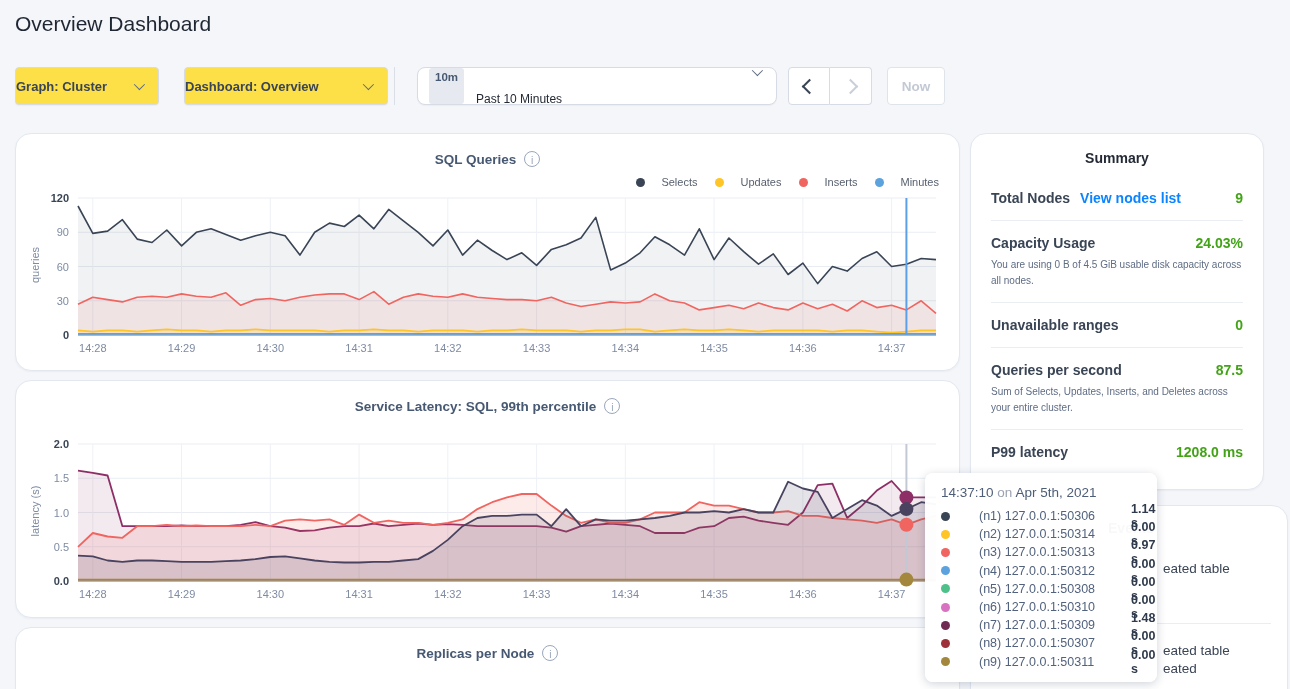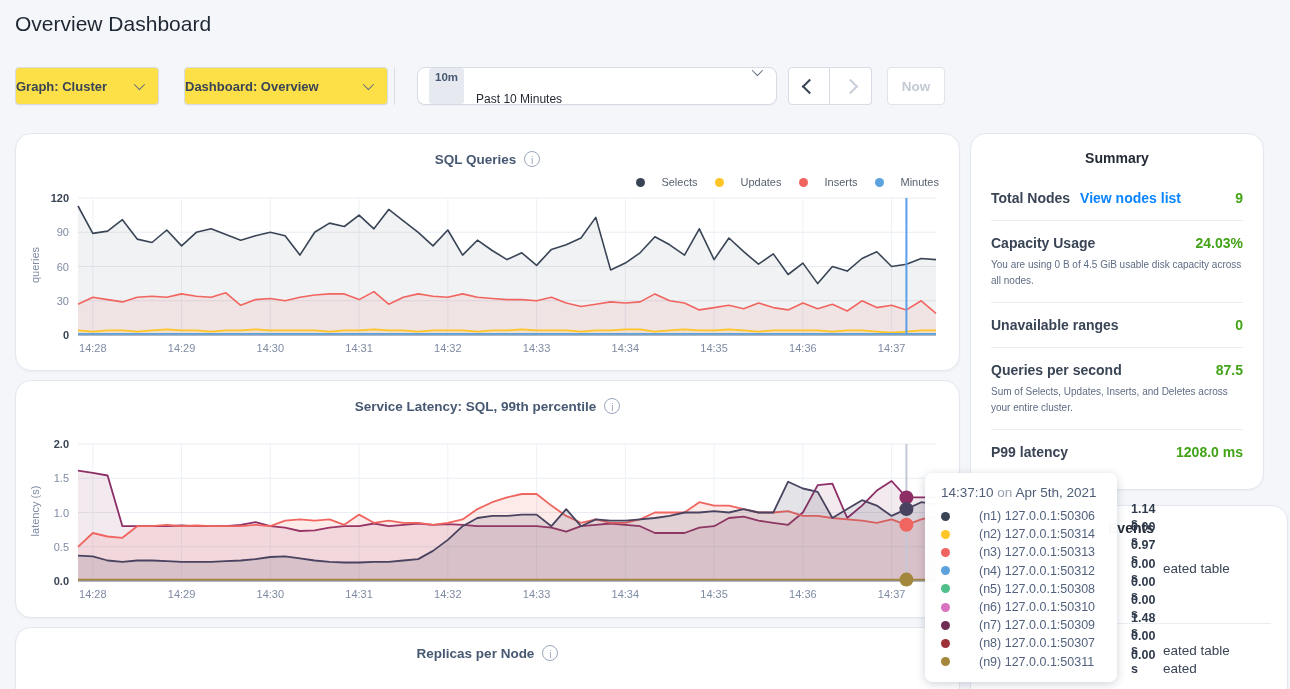--- a/index.html
+++ b/index.html
@@ -58,21 +58,21 @@
   .sum-link{font-size:14px;font-weight:700;color:#0a84ff;margin-left:10px;cursor:pointer;}
   .sum-value{margin-left:auto;font-size:14px;font-weight:700;color:#42a317;}
   .sum-desc{font-size:10px;color:#5f6c85;line-height:1.55;margin-top:6px;}
   .sum-div{height:1px;background:#eaeef3;margin:14px 0;}
   
   .events-title{text-align:center;font-size:14px;font-weight:700;color:#242a35;}
   .event-frag1{position:absolute;left:192px;top:54px;font-size:13.5px;color:#394455;line-height:18px;cursor:pointer;}
   .event-frag2{position:absolute;left:192px;top:136px;font-size:13.5px;color:#394455;line-height:18px;cursor:pointer;}
   .events-div{position:absolute;left:20px;right:16px;top:117px;height:1px;background:#eaeef3;}
   
-  .tooltip{position:absolute;left:925px;top:473px;width:192px;z-index:20;background:rgba(255,255,255,.97);
+  .tooltip{position:absolute;left:925px;top:473px;width:232px;z-index:20;background:rgba(255,255,255,.97);
        border-radius:8px;box-shadow:0 2px 10px rgba(40,55,80,.22);padding:12px 14px 11px 16px;box-sizing:border-box;}
   .tt-head{font-size:13.5px;color:#4e5e78;margin-bottom:7px;}
   .tt-on{color:#9aa3b2;}
   .tt-row{display:flex;align-items:center;height:18.2px;}
   .tt-dot{width:9px;height:9px;border-radius:50%;margin-right:8px;flex:none;}
   .tt-label{font-size:12.5px;color:#52627e;width:152px;flex:none;margin-left:21px;}
   .tt-value{font-size:12.5px;font-weight:700;color:#2f3a4c;}
 </style>
 </head>
 <body>

